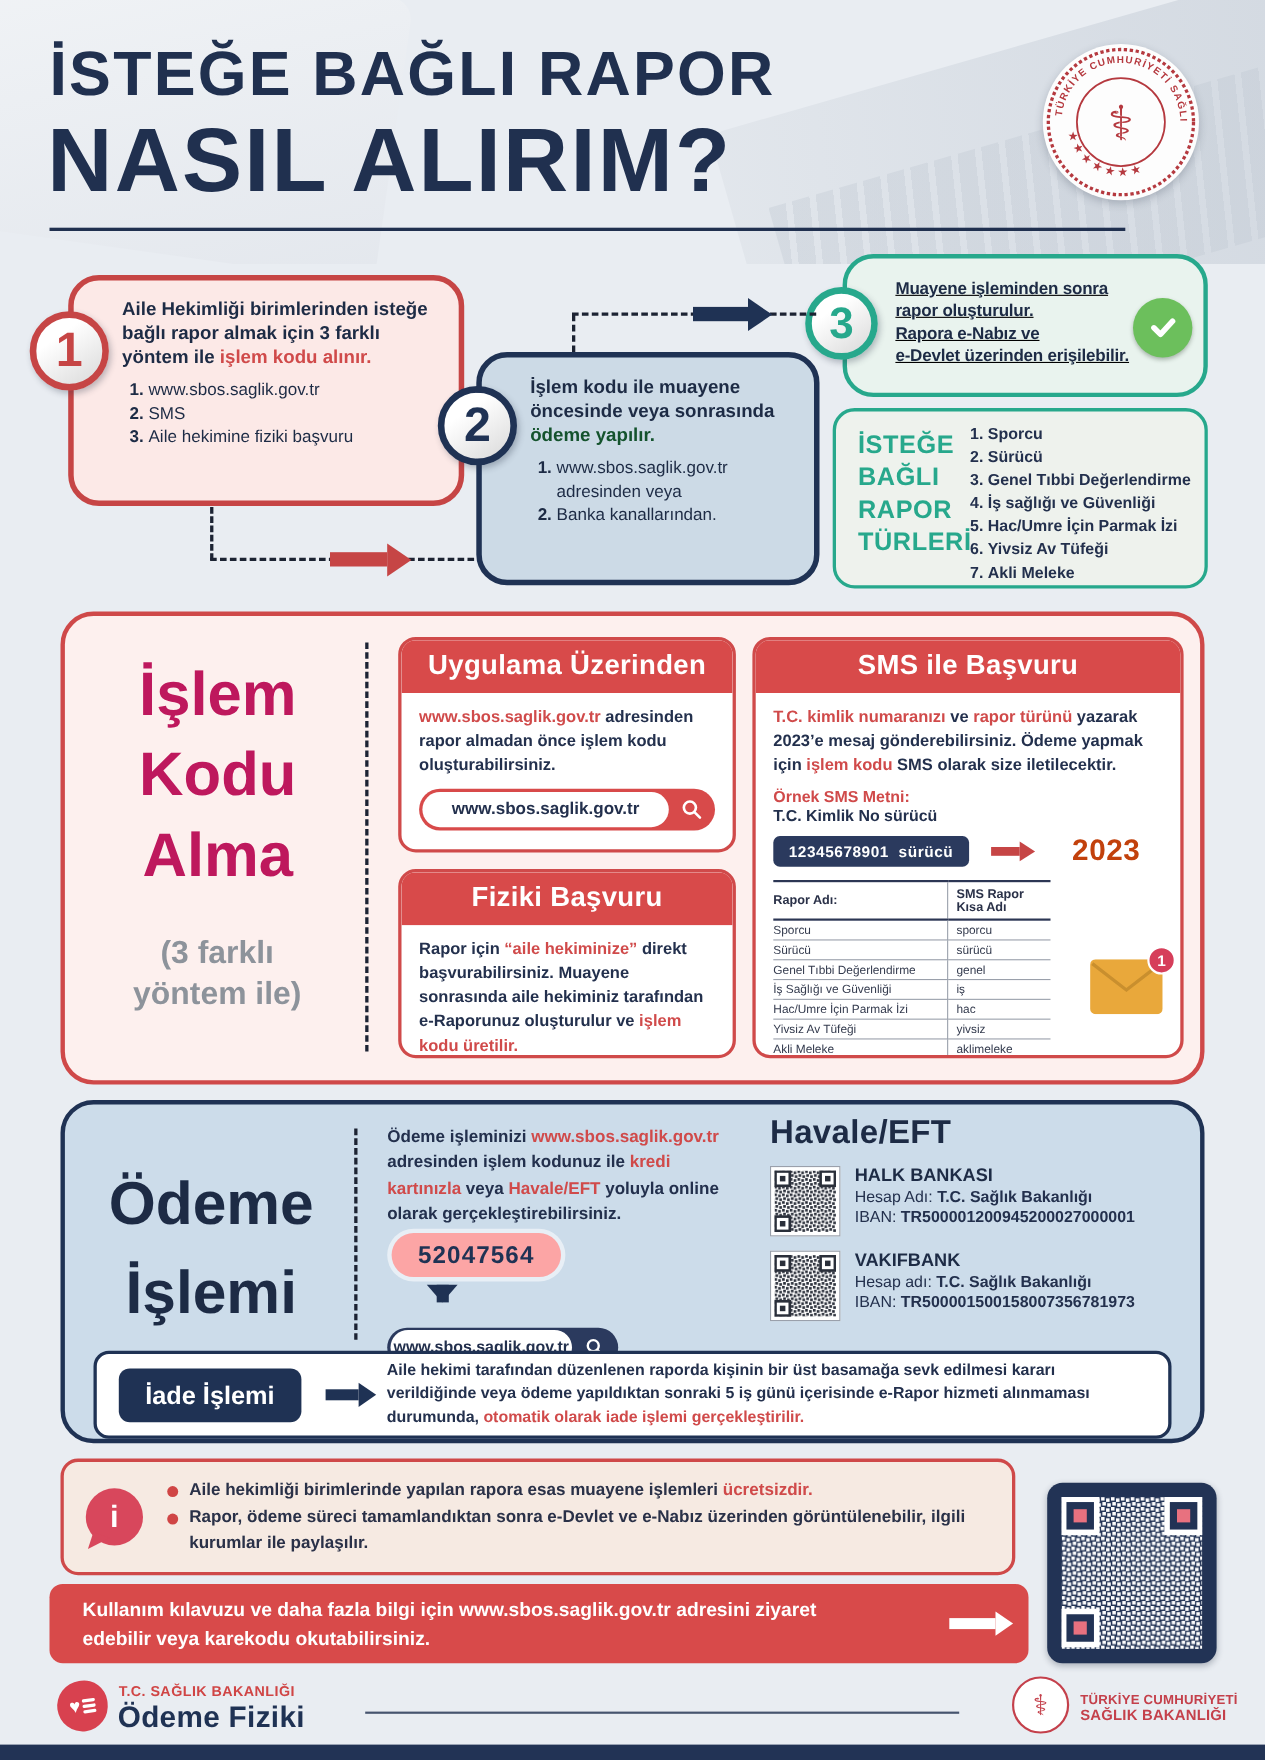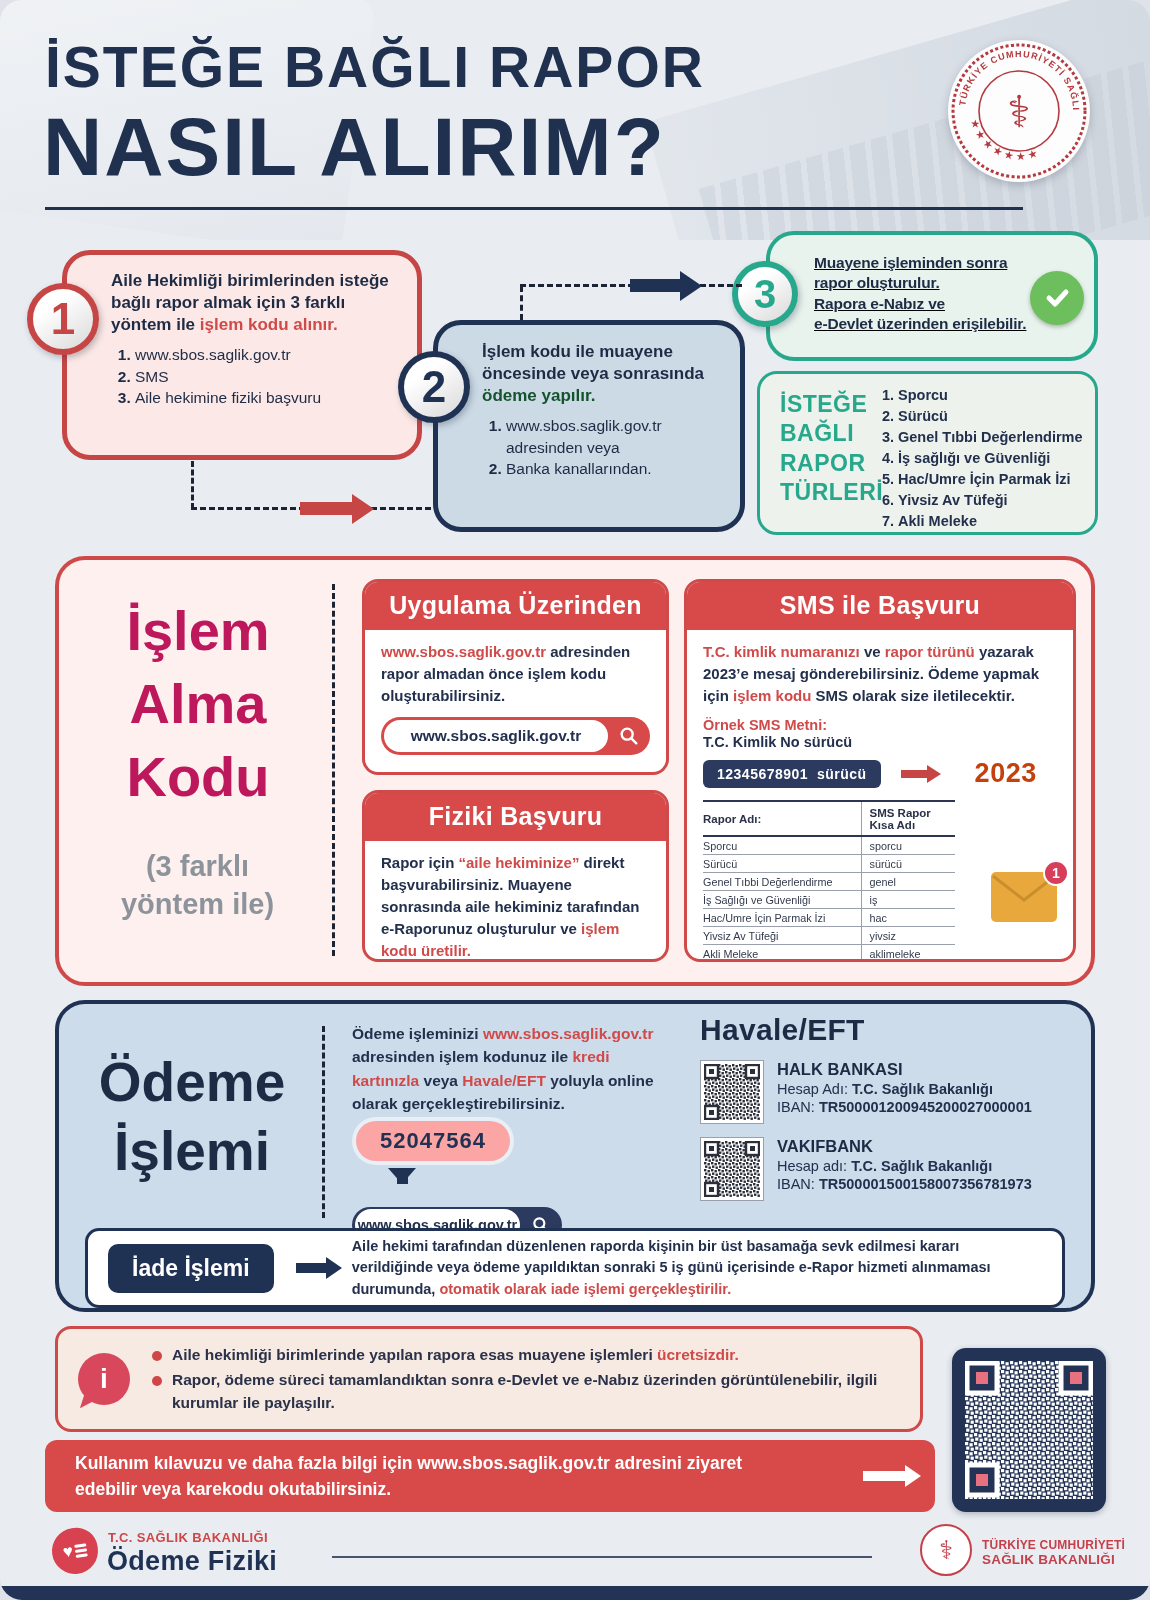--- a/index.html
+++ b/index.html
@@ -1,19 +1,19 @@
 <!DOCTYPE html>
 <html><head>
 <meta charset="utf-8">
 <style>
   * { margin:0; padding:0; box-sizing:border-box; }
   html,body { background:#dfe3e9; }
   body { font-family:"Liberation Sans","DejaVu Sans",sans-serif; }
   .page { position:relative; width:1150px; height:1600px; margin:0 auto;
-          background:#e9edf2; overflow:hidden;border-radius:22px; }
+          background:#e9edf2; overflow:hidden; }
 
   
   .bg-tex { position:absolute; left:0; top:0; width:1150px; height:240px; overflow:hidden; }
   .tex1 { position:absolute; right:-80px; top:40px; width:560px; height:260px;
           background:linear-gradient(100deg,#dde2e8 0%,#ccd3dc 60%,#c3cbd5 100%);
           transform:rotate(-16deg); opacity:.6; border-radius:14px; }
   .tex2 { position:absolute; right:-40px; top:120px; width:480px; height:150px;
           background:repeating-linear-gradient(100deg,#bfc7d1 0 16px,transparent 16px 22px);
           transform:rotate(-16deg); opacity:.35; }
   .tex3 { position:absolute; left:-60px; top:-30px; width:420px; height:260px;
@@ -118,21 +118,21 @@
   .sms-table .c2 { padding-left:8px; }
   .envelope { position:absolute; right:16px; top:290px; width:66px; height:50px; }
   .env-badge { position:absolute; right:-12px; top:-12px; width:26px; height:26px; border-radius:50%;
                background:#d63e5a; color:#fff; font-size:14px; font-weight:800;
                display:flex; align-items:center; justify-content:center; border:2px solid #fff; }
 
   
   .sec-odeme { position:absolute; left:55px; top:1000px; width:1040px; height:312px;
                background:#ccdcea; border:4px solid #1f3254; border-radius:30px; }
   .odeme-title { position:absolute; left:62px; top:1048px; width:260px; text-align:center; }
-  .odeme-title span { display:block; font-size:55px; font-weight:900; color:#1d2b45; line-height:1.25; }
+  .odeme-title span { display:block; font-size:55px; font-weight:900; color:#1d2b45; line-height:1.25;margin-top:12px; }
   .sep-odeme { left:322px; top:1026px; height:192px; }
   .odeme-mid { position:absolute; left:352px; top:1022px; width:320px; }
   .odeme-p { font-size:15.5px; line-height:1.5; font-weight:700; color:#23304d; }
   .code-pill { display:inline-block; margin:6px 0 0 4px; background:#fca5a5; border-radius:22px;
                padding:7px 24px; font-size:22px; font-weight:900; color:#1f3254; letter-spacing:1px;
                box-shadow:0 0 0 4px rgba(255,255,255,.55); }
   .odeme-right { position:absolute; left:700px; top:1013px; width:385px; }
   .havale-title { font-size:30px; font-weight:900; color:#1d2b45; letter-spacing:.3px; }
   .bank { display:flex; margin-top:13px; }
   .bank-qr { width:64px; height:64px; background:#fff; border:1px solid #9aa0ab; padding:3px; }
@@ -301,22 +301,22 @@
   <div class="dash-v" style="left:520px; top:286px; height:34px;"></div>
   <div class="dash-h" style="left:520px; top:284px; width:222px;"></div>
   <div class="fa fa-navy" style="left:630px; top:279px; width:50px;">
       <span class="sh"></span>
       <span class="hd"></span>
     </div>
 
   <div class="sec-islem"></div>
   <div class="islem-title">
     <span class="big">İşlem</span>
+    <span class="big">Kodu</span>
     <span class="big">Alma</span>
-    <span class="big">Kodu</span>
   </div>
   <div class="islem-sub">
     <span>(3 farklı</span>
     <span>yöntem ile)</span>
   </div>
   <div class="dash-v sep-islem"></div>
 
   <div class="mini-card card-uyg">
     <div class="mc-head">Uygulama Üzerinden</div>
     <div class="mc-body">

